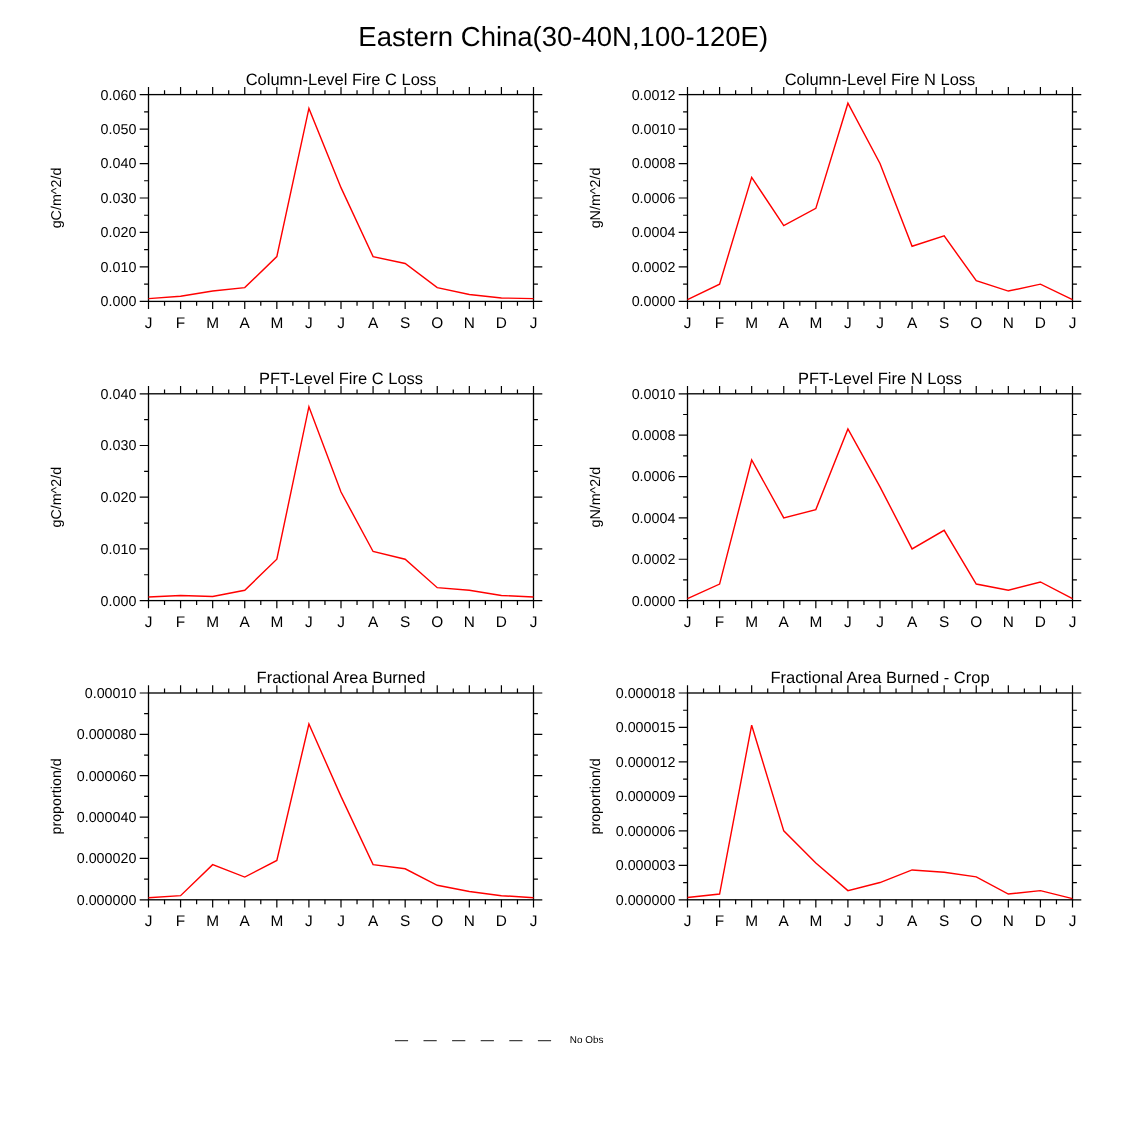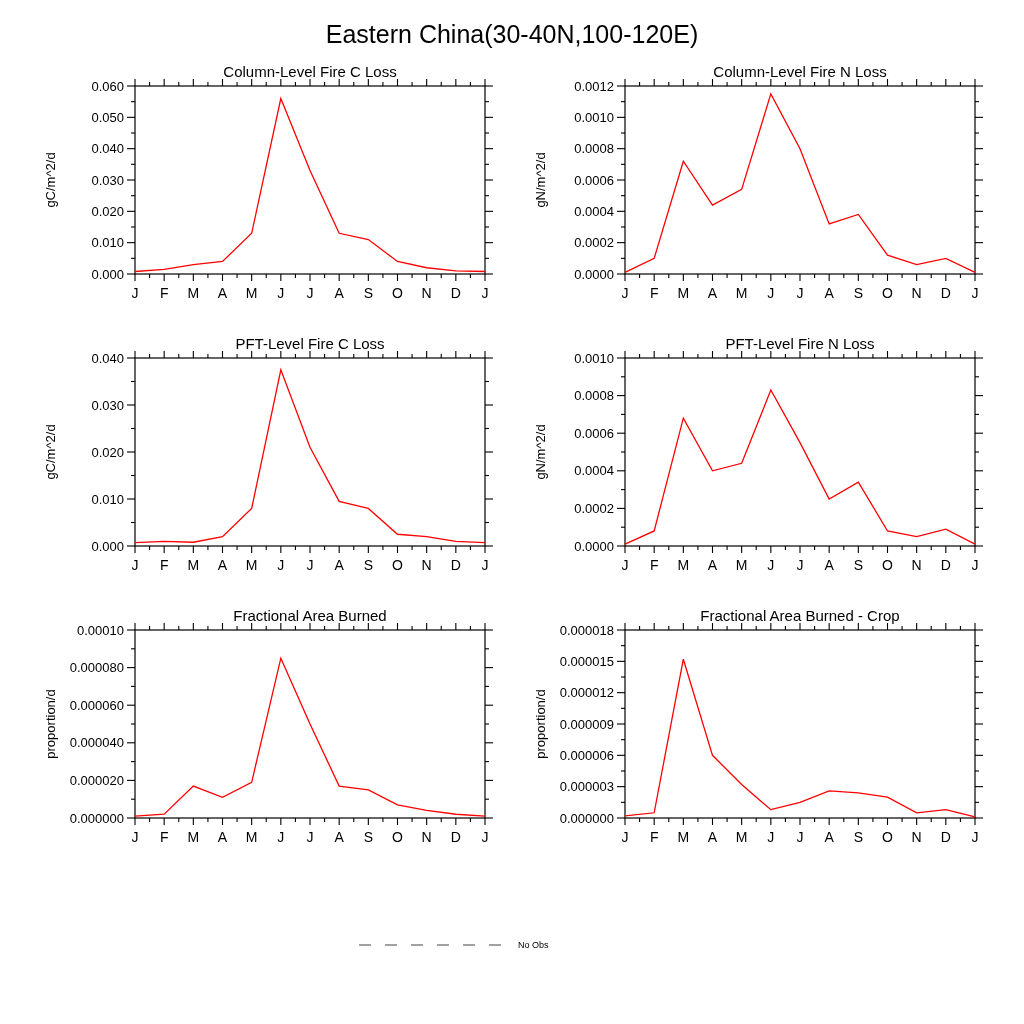--- a/index.html
+++ b/index.html
@@ -33,21 +33,21 @@
   }
   #chart0 { left: 40px;  top: 62px;  }
   #chart1 { left: 530px; top: 62px;  }
   #chart2 { left: 40px;  top: 334px; }
   #chart3 { left: 530px; top: 334px; }
   #chart4 { left: 40px;  top: 606px; }
   #chart5 { left: 530px; top: 606px; }
   .legend-row {
     position: absolute;
     display: flex;
-    align-items: center;
+    align-items: flex-end;
     color: #000000;
   }
   .legend-row-noobs { left: 358px; top: 940px; }
   .legend-row-series { left: 358px; top: 990px; }
   .legend-label {
     font-size: 9px;
     margin-left: 8px;
     white-space: nowrap;
   }
 </style>

